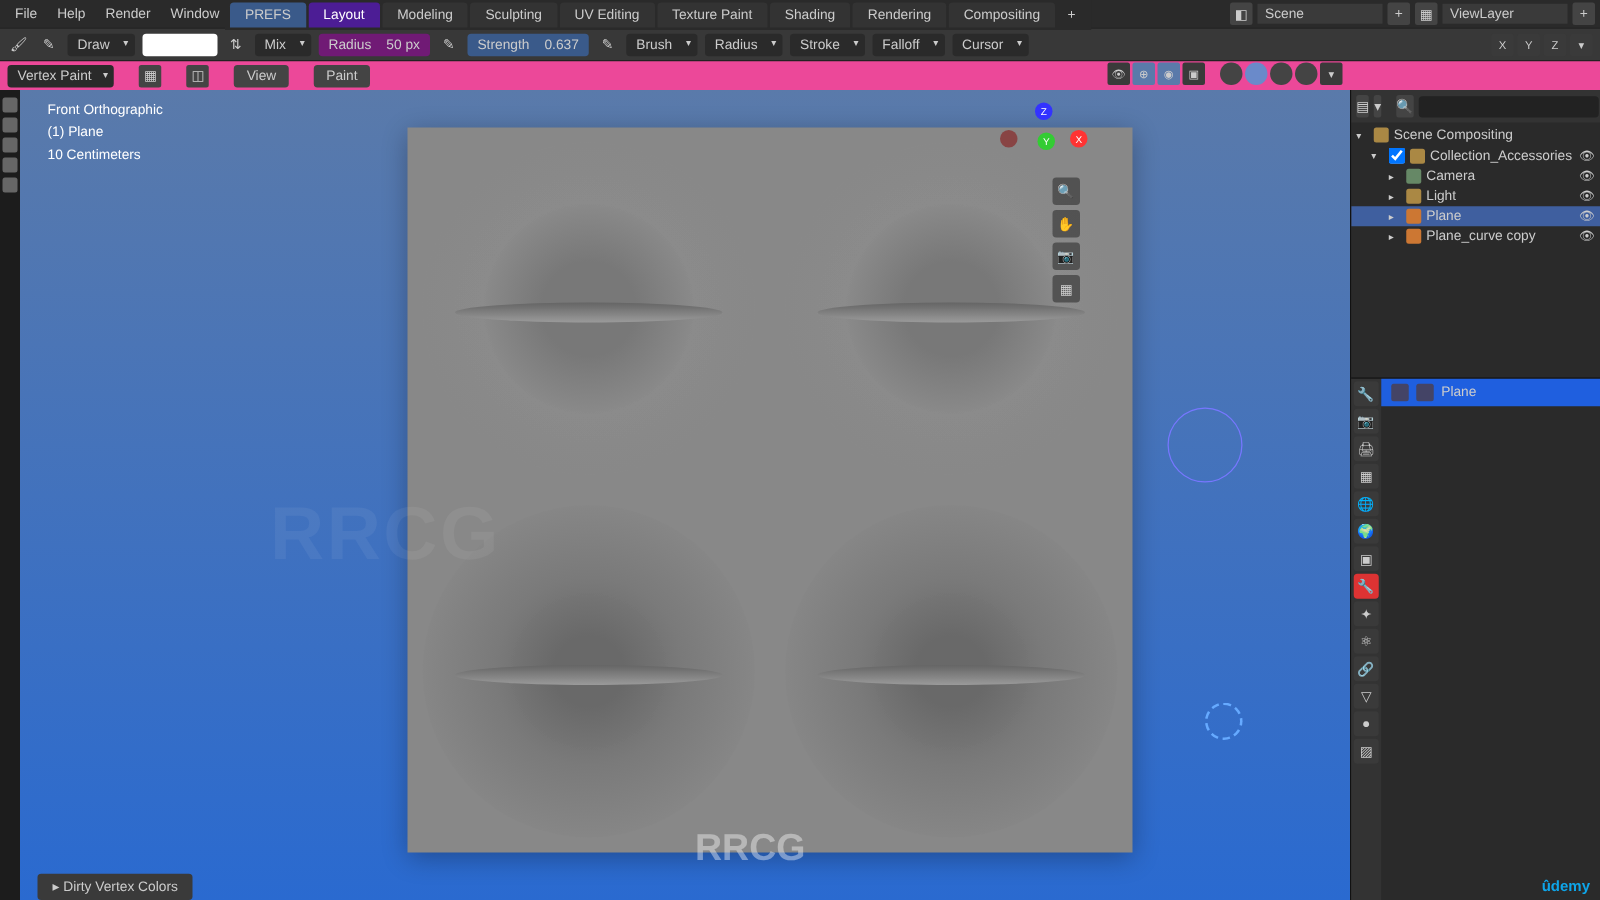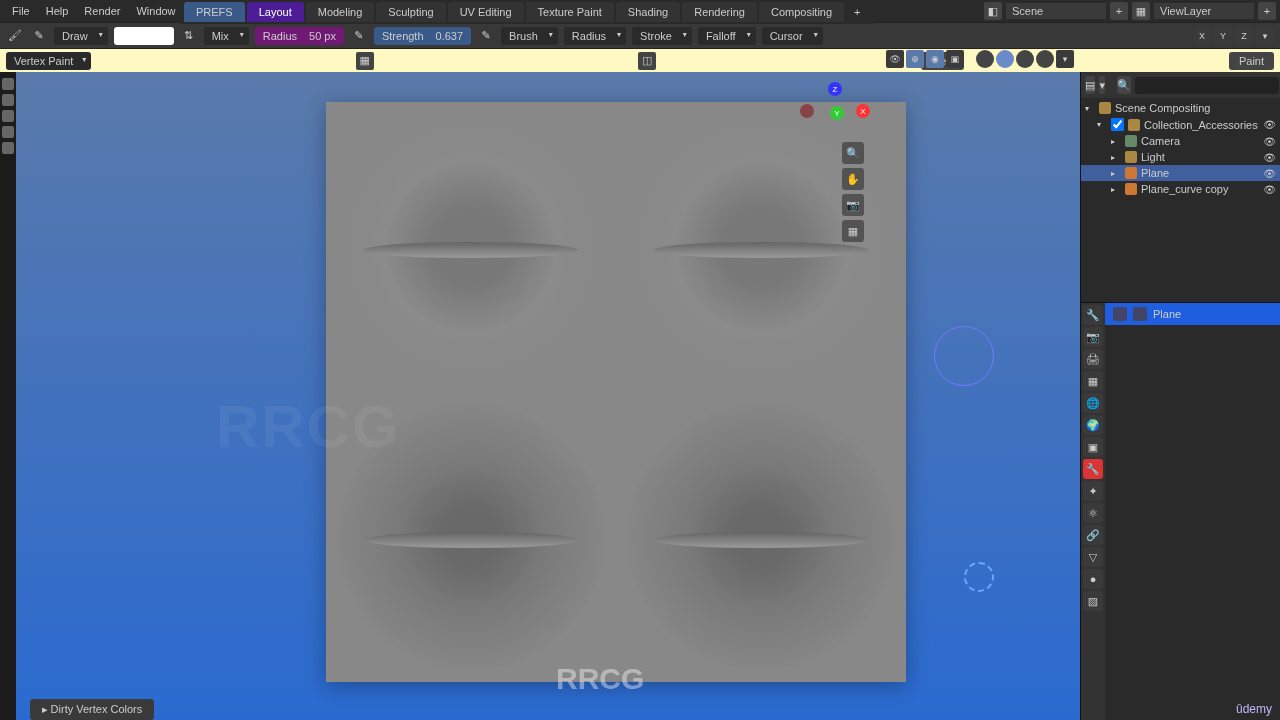--- a/index.html
+++ b/index.html
@@ -25,21 +25,21 @@
     .tool-drop::after { content: '▾'; position: absolute; right: 5px; font-size: 8px; }
     .color-swatch { width: 60px; height: 18px; background: #fff; border-radius: 3px; }
     .field-box { background: #701a75; padding: 3px 8px; border-radius: 3px; display: flex; gap: 12px; min-width: 80px; justify-content: space-between; }
     .field-box.strength { background: #3a5a8a; }
     .tool-icon { width: 18px; height: 18px; display: flex; align-items: center; justify-content: center; }
     .tool-header-right { margin-left: auto; display: flex; align-items: center; gap: 3px; }
     .toggle-btn { width: 18px; height: 18px; background: #3a3a3a; border-radius: 2px; display: flex; align-items: center; justify-content: center; font-size: 9px; cursor: pointer; }
     .toggle-btn.active { background: #5a7aaa; }
 
     
-    .sub-header { background: #fef9c3; height: 24px; display: flex; align-items: center; padding: 0 6px; gap: 4px; border-top: 1px solid #222; justify-content: space-between; }
+    .sub-header { background: #ec4899; height: 24px; display: flex; align-items: center; padding: 0 6px; gap: 20px; border-top: 1px solid #222; }
     .mode-drop { background: #2a2a2a; padding: 3px 18px 3px 8px; border-radius: 3px; cursor: pointer; position: relative; }
     .mode-drop::after { content: '▾'; position: absolute; right: 5px; font-size: 8px; }
     .pill-btn { background: #444; padding: 3px 10px; border-radius: 3px; cursor: pointer; }
 
     
     .main-area { display: flex; height: calc(720px - 72px); }
 
     
     .left-tools { width: 16px; background: rgba(30,30,30,0.6); display: flex; flex-direction: column; gap: 4px; padding: 6px 2px; }
     .left-tool { width: 12px; height: 12px; background: #666; border-radius: 2px; cursor: pointer; }
@@ -104,21 +104,21 @@
     .prop-breadcrumb { background: #1f5fdf; padding: 4px 8px; display: flex; align-items: center; gap: 6px; }
     .prop-breadcrumb .bc-icon { width: 14px; height: 14px; background: #446; border-radius: 2px; }
     .add-modifier { padding: 6px 10px; background: #333; margin: 4px; border-radius: 3px; cursor: pointer; text-align: left; }
 
     
     .bottom-status { position: absolute; bottom: 0; left: 30px; background: #3a3a3a; padding: 4px 12px; border-radius: 3px; font-size: 11px; color: #ccc; }
     .bottom-status::before { content: '▸ '; }
 
     .watermark { position: absolute; left: 200px; top: 320px; font-size: 60px; color: rgba(255,255,255,0.06); font-weight: bold; pointer-events: none; z-index: 5; letter-spacing: 2px; }
     .watermark2 { position: absolute; left: 540px; top: 590px; font-size: 30px; color: rgba(255,255,255,0.4); font-weight: bold; pointer-events: none; z-index: 5; }
-    .udemy-tag { position: absolute; bottom: 4px; right: 8px; color: #c4b5fd; font-size: 12px; font-weight: normal; }
+    .udemy-tag { position: absolute; bottom: 4px; right: 8px; color: #0ea5e9; font-size: 12px; font-weight: bold; }
 
     .vp-header-right { position: absolute; top: 50px; right: 206px; display: flex; gap: 2px; z-index: 10; }
   </style>
 </head>
 <body>
 
 <div class="top-menu">
   <span class="top-menu-item">File</span>
   <span class="top-menu-item">Help</span>
   <span class="top-menu-item">Render</span>
@@ -203,20 +203,25 @@
 <div class="main-area">
   <div class="left-tools">
     <div class="left-tool"></div>
     <div class="left-tool"></div>
     <div class="left-tool"></div>
     <div class="left-tool"></div>
     <div class="left-tool"></div>
   </div>
 
   <div class="viewport">
+    <div class="viewport-info">
+      <div>Front Orthographic</div>
+      <div>(1) Plane</div>
+      <div>10 Centimeters</div>
+    </div>
 
     <div class="sculpt-plane">
       <div class="lips-quad lips-tl"></div>
       <div class="lips-quad lips-tr"></div>
       <div class="lips-quad lips-bl"></div>
       <div class="lips-quad lips-br"></div>
     </div>
 
     <div class="brush-cursor"></div>
     <div class="cursor-3d">

